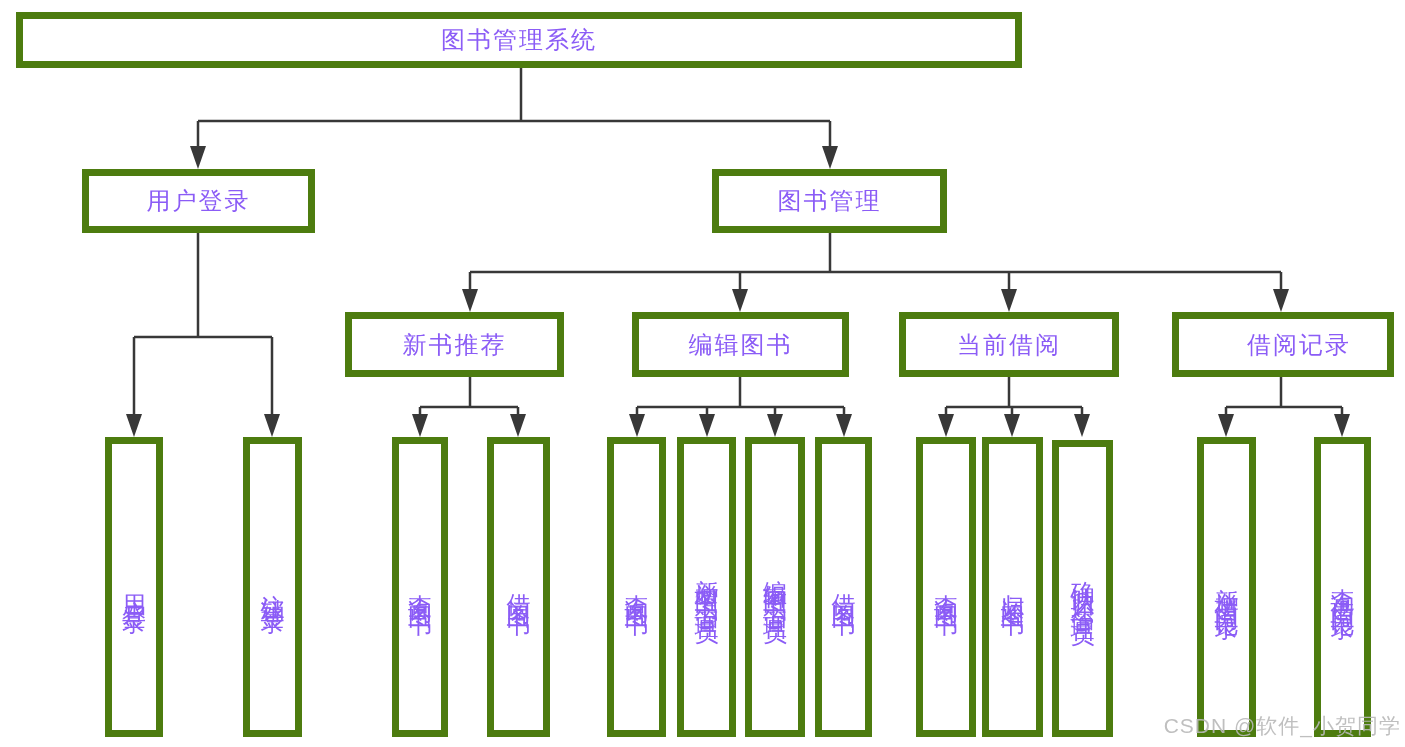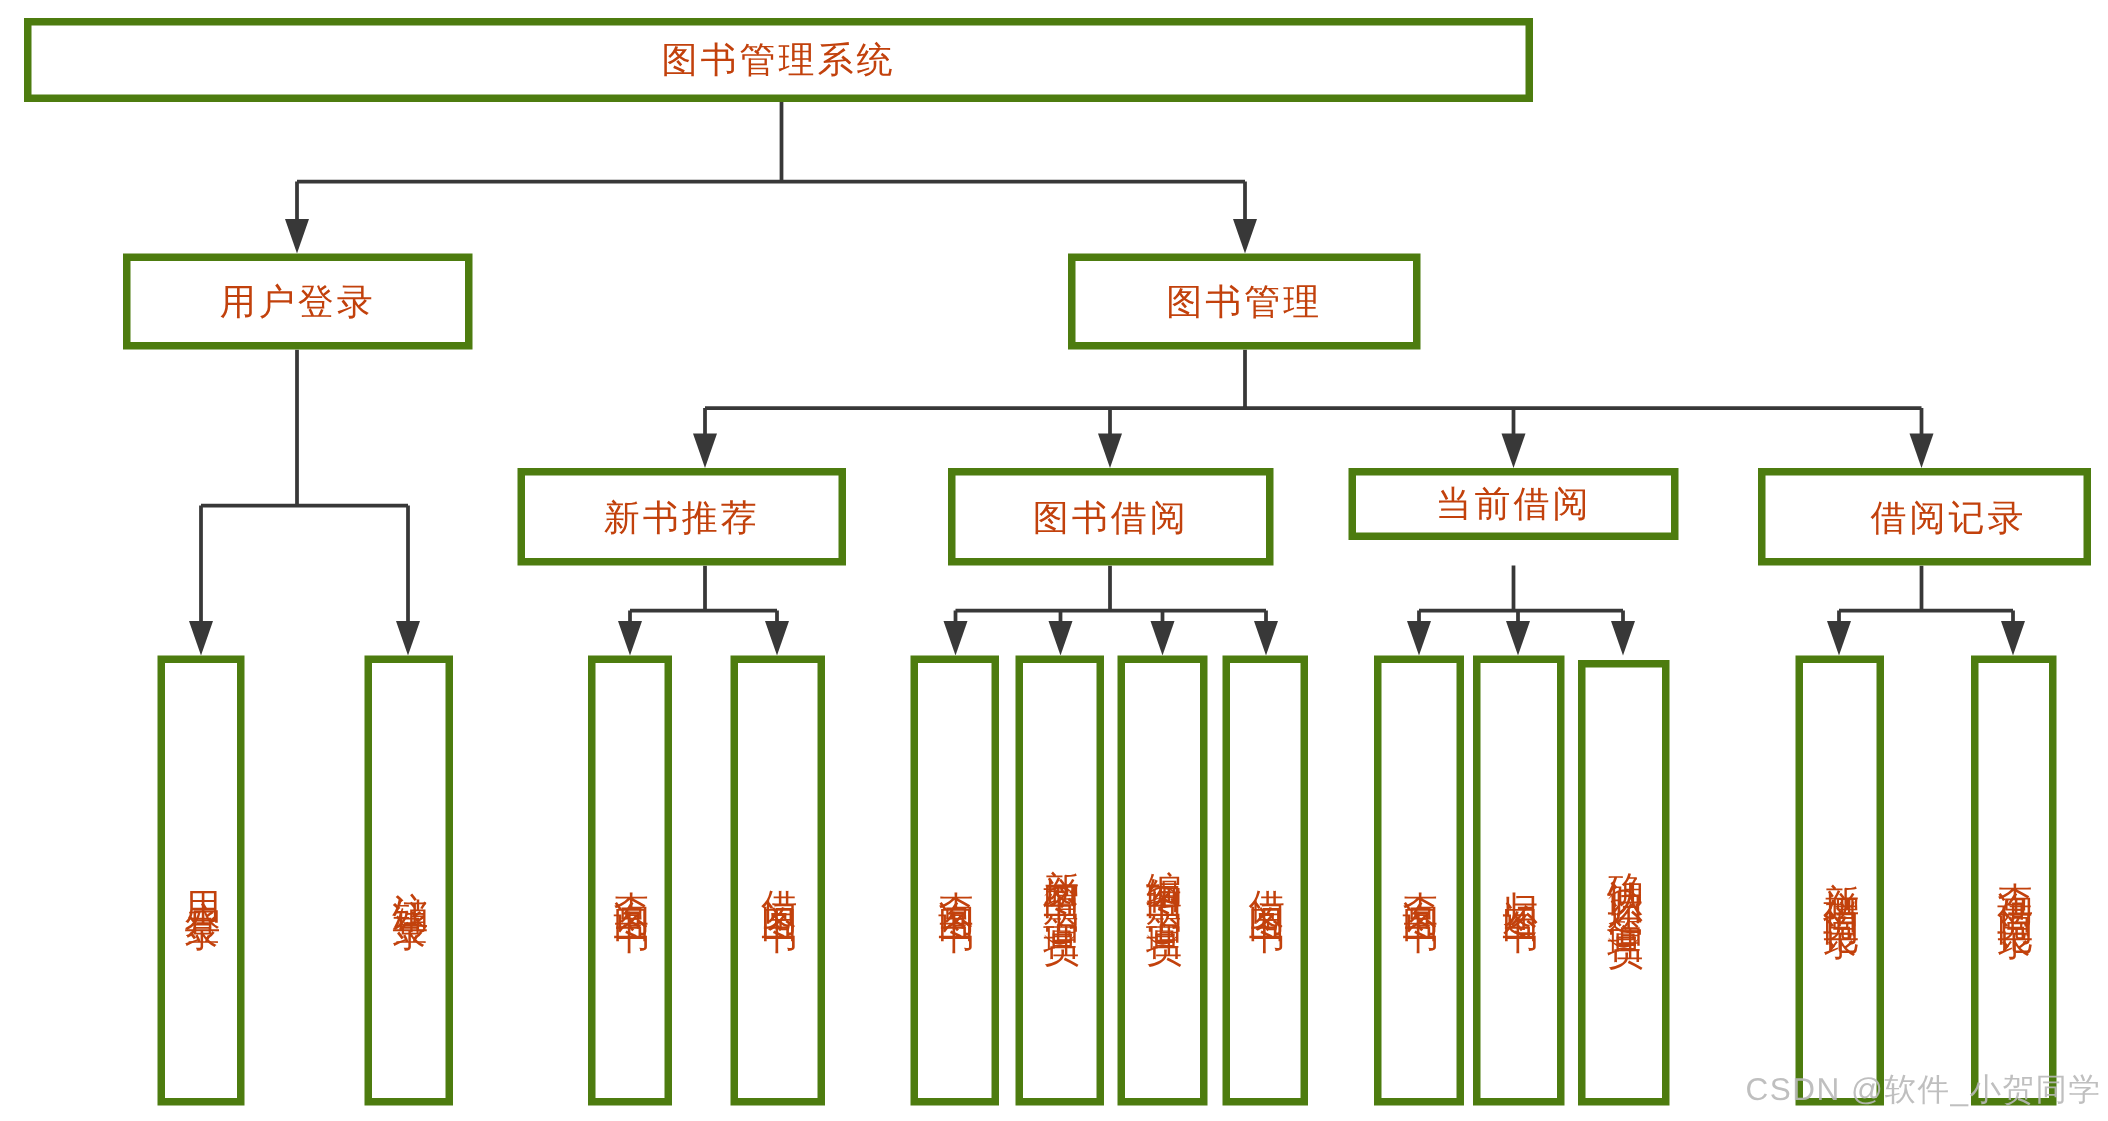--- a/index.html
+++ b/index.html
@@ -14,25 +14,25 @@
   .wires {
     position: absolute;
     left: 0; top: 0;
     width: 1405px; height: 747px;
     pointer-events: none;
   }
   .node {
     position: absolute;
     box-sizing: border-box;
     background: #ffffff;
-    border: 5px solid #4d7c0f;
+    border: 7px solid #4d7c0f;
     display: flex;
     align-items: center;
     justify-content: center;
-    color: #c2410c;
+    color: #8b5cf6;
   }
   .node.h .label {
     font-size: 24px;
     letter-spacing: 2px;
     white-space: nowrap;
   }
   .node.v .label {
     writing-mode: vertical-rl;
     text-orientation: mixed;
     font-size: 24px;
@@ -98,23 +98,23 @@
     <span class="label">用户登录</span>
   </div>
   <div class="node h" style="left:712px; top:169px; width:235px; height:64px;text-align:center;">
     <span class="label">图书管理</span>
   </div>
 
   <div class="node h" style="left:345px; top:312px; width:219px; height:65px;">
     <span class="label">新书推荐</span>
   </div>
   <div class="node h" style="left:632px; top:312px; width:217px; height:65px;">
-    <span class="label">图书借阅</span>
+    <span class="label">编辑图书</span>
   </div>
-  <div class="node h" style="left:899px; top:312px; width:220px; height:48px;">
+  <div class="node h" style="left:899px; top:312px; width:220px; height:65px;">
     <span class="label">当前借阅</span>
   </div>
   <div class="node h" style="left:1172px; top:312px; width:222px; height:65px;padding-left:32px;">
     <span class="label">借阅记录</span>
   </div>
 
   <div class="node v" style="left:105px; top:437px; width:58px; height:300px;">
     <span class="label">用户登录</span>
   </div>
   <div class="node v" style="left:243px; top:437px; width:59px; height:300px;">

